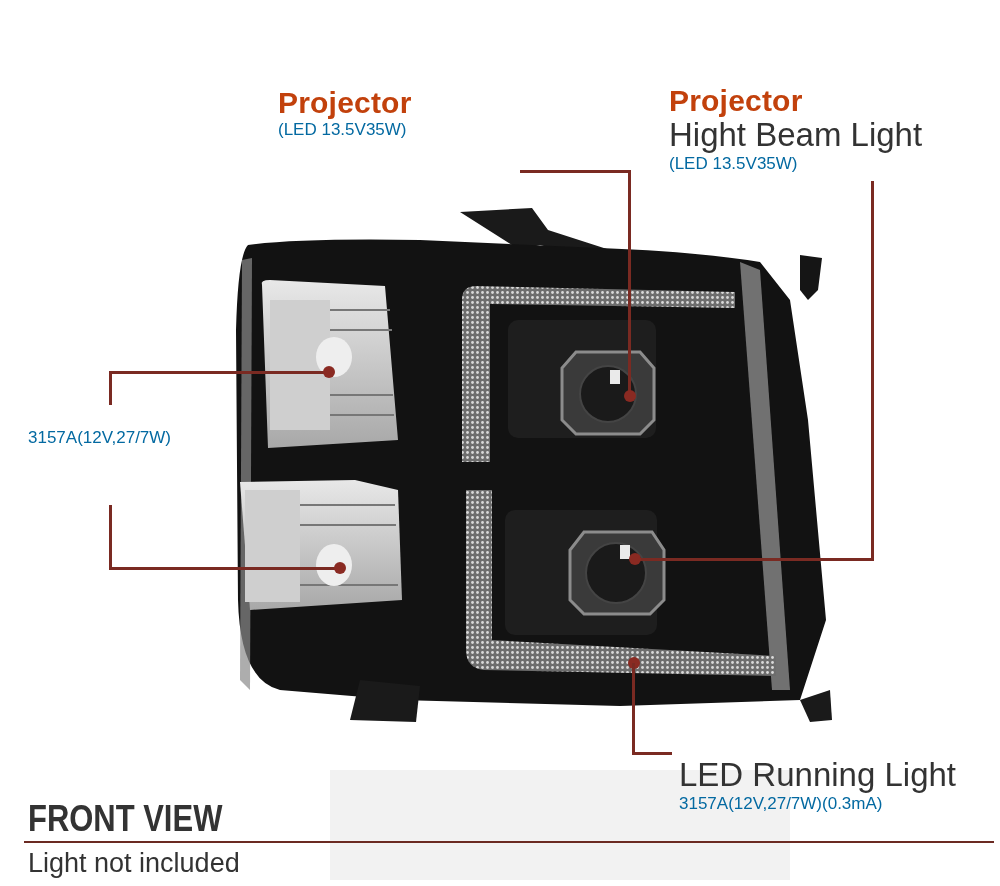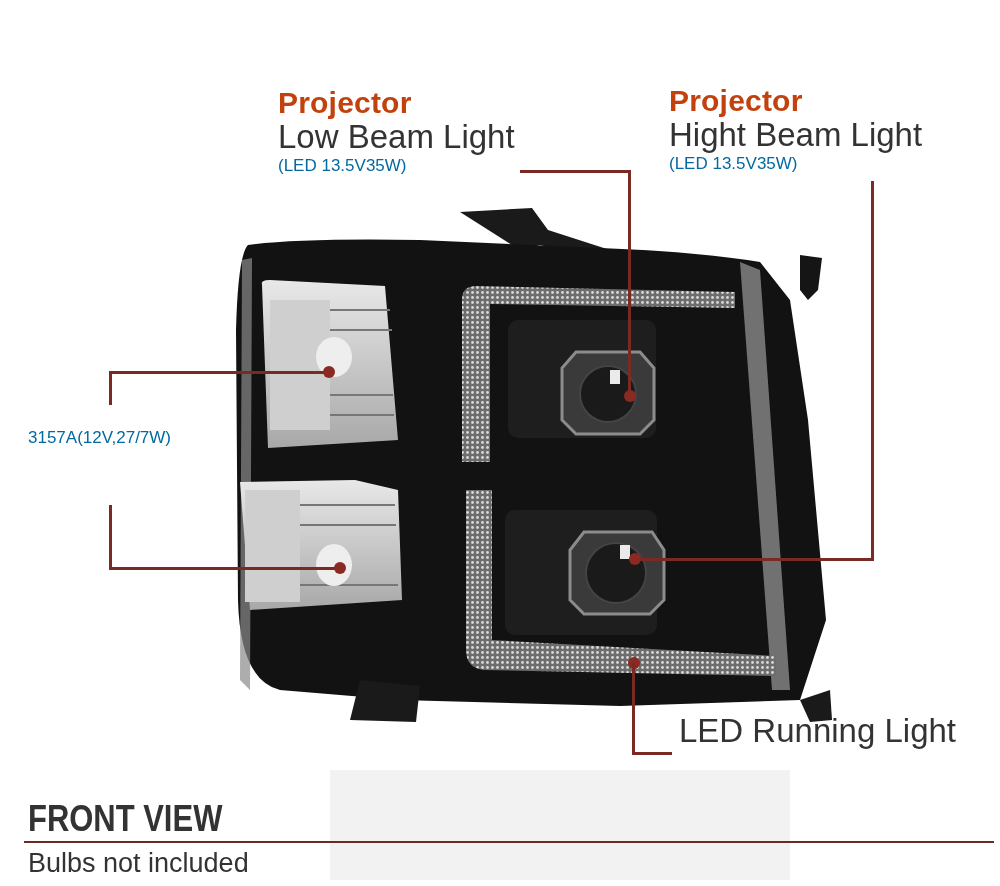--- a/index.html
+++ b/index.html
@@ -90,33 +90,33 @@
 <div class="line" style="left:109px;top:505px;width:3px;height:64px;"></div>
 <div class="line" style="left:109px;top:567px;width:231px;height:3px;"></div>
 <div class="dot" style="left:340px;top:568px;"></div>
 
 <div class="dot" style="left:634px;top:663px;"></div>
 <div class="line" style="left:632px;top:663px;width:3px;height:92px;"></div>
 <div class="line" style="left:632px;top:752px;width:40px;height:3px;"></div>
 
 <div class="abs" style="left:278px;top:86px;">
   <div class="label-bold">Projector</div>
-  <div class="label-main" style="margin-top:-2px;">Low Beam Light</div>
   <div class="label-sub">(LED 13.5V35W)</div>
 </div>
 
 <div class="abs" style="left:669px;top:84px;">
   <div class="label-bold">Projector</div>
   <div class="label-main" style="margin-top:-2px;text-align:right;">Hight Beam Light</div>
   <div class="label-sub">(LED 13.5V35W)</div>
 </div>
 
 <div class="abs" style="left:28px;top:428px;">
   <div class="label-sub">3157A(12V,27/7W)</div>
 </div>
 
-<div class="abs" style="left:679px;top:712px;">
+<div class="abs" style="left:679px;top:756px;">
   <div class="label-main">LED Running Light</div>
+  <div class="label-sub">3157A(12V,27/7W)(0.3mA)</div>
 </div>
 
 <div class="abs front" style="left:28px;top:798px;">FRONT VIEW</div>
 <div class="abs rule" style="left:24px;top:841px;width:970px;"></div>
-<div class="abs bulbs" style="left:28px;top:848px;">Bulbs not included</div>
+<div class="abs bulbs" style="left:28px;top:848px;">Light not included</div>
 
 </body></html>

